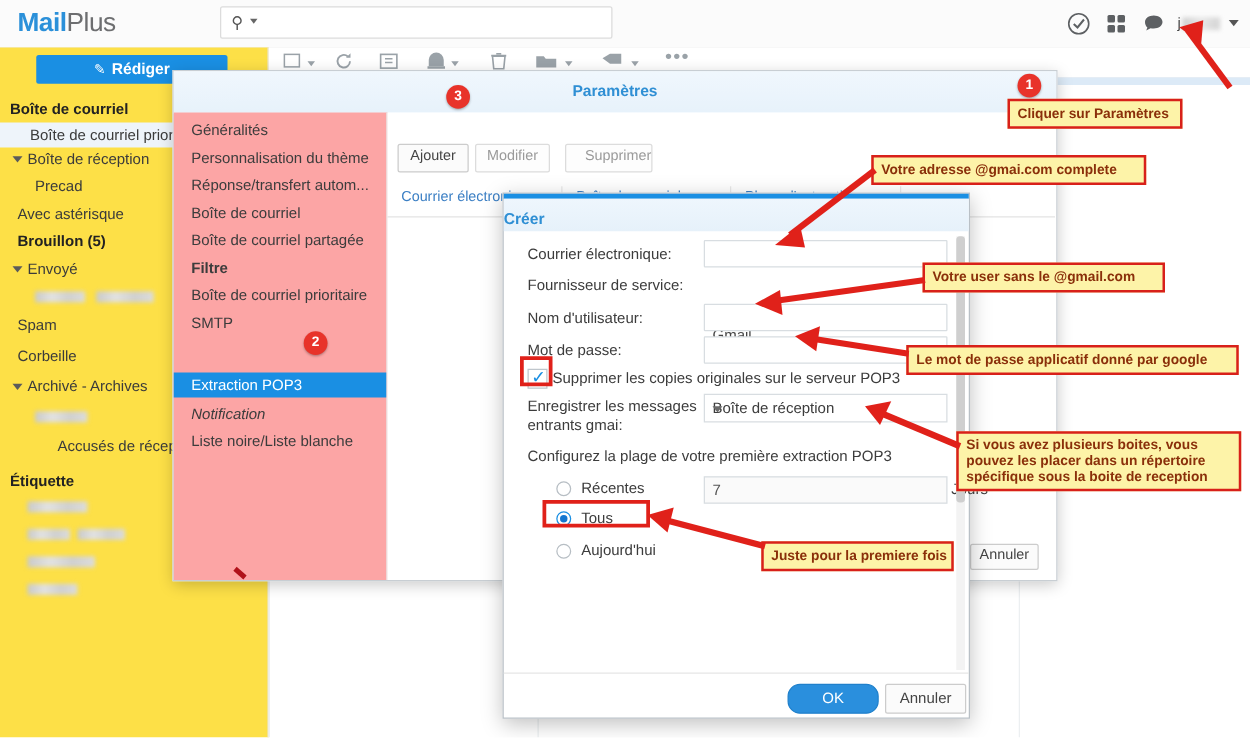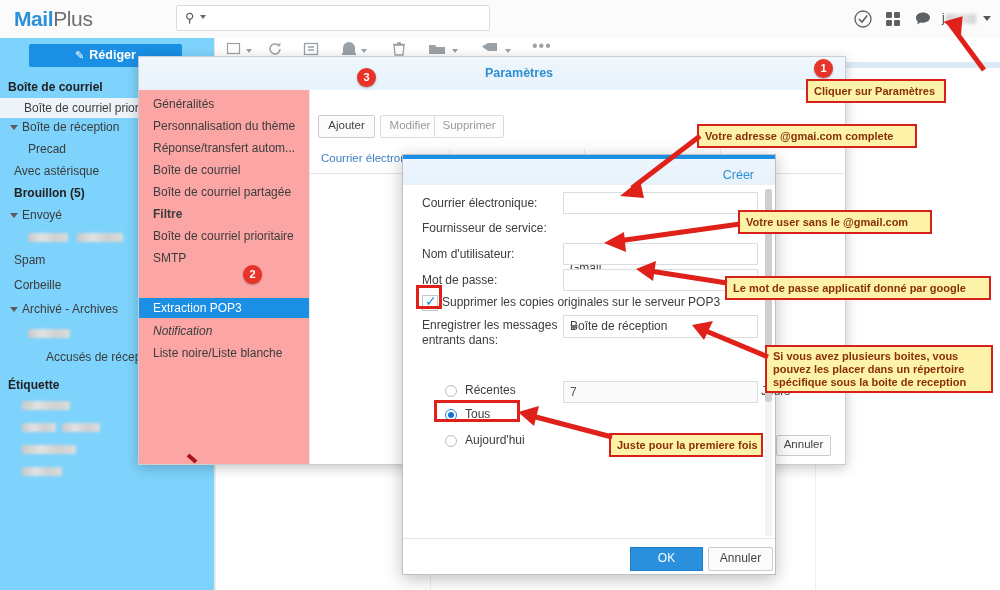--- a/index.html
+++ b/index.html
@@ -19,21 +19,21 @@
   #searchbox .scaret{position:absolute;left:23px;top:9px;width:0;height:0;border-left:3px solid transparent;border-right:3px solid transparent;border-top:4px solid #666;}
   .tbicon{position:absolute;top:9px;width:20px;height:20px;color:#5d6063;}
   #ti-check{left:853px;}
   #ti-apps{left:883px;}
   #ti-chat{left:913px;}
   #user{position:absolute;left:942px;top:11px;font-size:12px;color:#444;}
   #userblur{display:inline-block;width:30px;height:10px;background:linear-gradient(90deg,#cfcfcf,#e6e6e6,#d4d4d4);filter:blur(1.6px);vertical-align:middle;margin-left:1px;}
   #usercaret{position:absolute;left:983px;top:16px;width:0;height:0;border-left:4px solid transparent;border-right:4px solid transparent;border-top:5px solid #555;}
 
   
-  #sidebar{position:absolute;left:0;top:38px;width:214px;height:552px;background:#7dd3fc;border-right:1px solid #e6e6e6;}
+  #sidebar{position:absolute;left:0;top:38px;width:214px;height:552px;background:#fde047;border-right:1px solid #e6e6e6;}
   #compose{position:absolute;left:29px;top:6px;width:153px;height:23px;background:#1a8fe3;border-radius:2px;color:#fff;font-size:12.5px;font-weight:bold;text-align:center;line-height:23px;}
   #compose .pen{font-size:11px;margin-right:5px;}
   .sb-head{position:absolute;left:8px;font-weight:bold;font-size:12px;color:#222;}
   .sb-item{position:absolute;font-size:12px;color:#3b3b3b;white-space:nowrap;}
   .sb-item.sel{background:#eef4fa;width:206px;left:0;padding-left:24px;box-sizing:border-box;height:20px;line-height:20px;}
   .sb-item.bold{font-weight:bold;color:#222;}
   .tri{display:inline-block;width:0;height:0;border-left:4px solid transparent;border-right:4px solid transparent;border-top:5px solid #5b5b5b;margin-right:4px;vertical-align:middle;}
   .blur{display:inline-block;height:9px;background:linear-gradient(90deg,#c9c9c9,#e2e2e2,#d0d0d0,#dcdcdc);filter:blur(1.7px);border-radius:1px;vertical-align:middle;}
 
   
@@ -44,40 +44,40 @@
   #listpane{position:absolute;left:215px;top:68px;width:785px;height:522px;background:#fff;}
   #listdiv1{position:absolute;left:0px;top:0;width:1px;height:522px;background:#eceff1;}
   #listdiv2{position:absolute;left:215px;top:0;width:1px;height:522px;background:#eceff1;}
   #listdiv3{position:absolute;left:600px;top:0;width:1px;height:522px;background:#eceff1;}
 
   
   #params{position:absolute;left:138px;top:56px;width:706px;height:407px;background:#fff;
           border:1px solid #c8ced3;box-shadow:0 3px 12px rgba(0,0,0,.22);}
   #params-head{position:absolute;left:0;top:0;width:706px;height:33px;
           background:linear-gradient(#f0f7fd,#e7f2fb);border-bottom:1px solid transparent;}
-  #params-title{position:absolute;left:0;top:9px;width:706px;text-align:center;color:#2f8fd4;font-weight:bold;font-size:12.5px;margin-left:27px;}
+  #params-title{position:absolute;left:0;top:9px;width:706px;text-align:center;color:#2f8fd4;font-weight:bold;font-size:12.5px;}
   #params-leftcol{position:absolute;left:0;top:33px;width:170px;height:374px;background:#fca5a5;border-right:1px solid #e8e8e8;}
   .pm-item{position:absolute;left:14px;font-size:12px;color:#3c3c3c;white-space:nowrap;}
   .pm-item.active{left:0;width:170px;padding-left:14px;box-sizing:border-box;height:20px;line-height:20px;background:#1a8fe3;color:#fff;}
   #params-right{position:absolute;left:171px;top:33px;width:534px;height:374px;background:#fff;}
   .pbtn{position:absolute;top:25px;height:21px;background:#fbfbfb;border:1px solid #ccc;border-radius:2px;
         font-size:11.5px;line-height:19px;text-align:center;color:#444;}
   .pbtn.dis{color:#9a9a9a;background:#fdfdfd;border-color:#dcdcdc;}
   #tabsrow{position:absolute;left:0;top:57px;width:534px;height:26px;border-bottom:1px solid #e3e3e3;}
   .ptab{position:absolute;top:5px;font-size:11.5px;color:#3b7fc4;white-space:nowrap;}
   .ptabdiv{position:absolute;top:2px;width:1px;height:22px;background:#e9e9e9;}
   #params-annuler{position:absolute;left:637px;top:378px;width:53px;height:19px;border:1px solid #ccc;background:#fbfbfb;
         border-radius:2px;font-size:11.5px;line-height:17px;text-align:center;color:#444;}
 
   
   #creer{position:absolute;left:402px;top:154px;width:372px;height:419px;background:#fff;
          border:1px solid #b9c0c6;box-shadow:0 4px 16px rgba(0,0,0,.25);}
   #creer-top{position:absolute;left:0;top:0;width:372px;height:4px;background:#1a8fe3;}
   #creer-head{position:absolute;left:0;top:4px;width:372px;height:26px;background:linear-gradient(#eef6fd,#e6f1fa);}
-  #creer-title{position:absolute;left:0;top:9px;width:351px;text-align:right;color:#2f8fd4;font-weight:normal;font-size:12.5px;}
+  #creer-title{position:absolute;left:0;top:9px;width:351px;text-align:left;color:#2f8fd4;font-weight:bold;font-size:12.5px;}
   .flabel{position:absolute;left:19px;font-size:12px;color:#3c3c3c;}
   .finput{position:absolute;left:160px;width:193px;height:20px;background:#fff;border:1px solid #d8dde1;border-radius:1px;}
   .finput.filled{background:#fafafa;margin-top:40px;}
   .finput span{position:absolute;left:6px;top:3px;font-size:12px;color:#444;}
   #cb-row{position:absolute;left:19px;top:140px;}
   #cbbox{position:absolute;left:0;top:0;width:14px;height:14px;border:1px solid #bfc6cc;background:#fff;}
   #cbbox .tick{position:absolute;left:2px;top:-3px;font-size:14px;color:#1a8fe3;font-weight:bold;}
   #cb-label{position:absolute;left:20px;top:0px;font-size:12px;color:#3c3c3c;white-space:nowrap;}
   #savelbl1{position:absolute;left:19px;top:163px;font-size:12px;color:#3c3c3c;}
   #savelbl2{position:absolute;left:19px;top:178px;font-size:12px;color:#3c3c3c;}
@@ -90,21 +90,21 @@
   .rbtn.on{border-color:#1a8fe3;}
   .rbtn.on:after{content:"";position:absolute;left:2px;top:2px;width:6px;height:6px;border-radius:50%;background:#1577d0;}
   .rlabel{position:absolute;left:20px;top:-2px;font-size:12px;color:#3c3c3c;white-space:nowrap;}
   #daysin{position:absolute;left:160px;top:226px;width:193px;height:20px;border:1px solid #d8dde1;background:#fafafa;}
   #daysin span{position:absolute;left:6px;top:3px;font-size:12px;color:#555;}
   #dayslbl{position:absolute;left:358px;top:229px;font-size:12px;color:#3c3c3c;}
   #creer-scroll{position:absolute;left:362px;top:34px;width:7px;height:347px;}
   #creer-scroll .track{position:absolute;left:0;top:0;width:7px;height:347px;background:#f3f3f3;}
   #creer-scroll .thumb{position:absolute;left:0;top:0;width:7px;height:213px;background:#cfcfcf;border-radius:3px;}
   #creer-foot{position:absolute;left:0;top:383px;width:372px;height:36px;border-top:1px solid #e6e6e6;}
-  #ok{position:absolute;left:227px;top:8px;width:71px;height:22px;background:#2a8fdd;border:1px solid #2080cb;border-radius:0;
+  #ok{position:absolute;left:227px;top:8px;width:71px;height:22px;background:#2a8fdd;border:1px solid #2080cb;border-radius:10px;
       color:#fff;font-size:12px;line-height:21px;text-align:center;}
   #cancel{position:absolute;left:305px;top:8px;width:63px;height:22px;background:#fbfbfb;border:1px solid #ccc;border-radius:2px;
       color:#444;font-size:12px;line-height:21px;text-align:center;}
 
   
   .note{position:absolute;background:#fdf3a8;border:2px solid #d8201a;color:#8a2f0a;
         font-weight:bold;font-size:11px;line-height:14px;padding:3px 6px;box-sizing:border-box;white-space:nowrap;}
   .note.multi{white-space:normal;}
   .badge{position:absolute;width:19px;height:19px;border-radius:50%;background:#e8332a;color:#fff;
         font-size:11px;font-weight:bold;text-align:center;line-height:19px;box-shadow:0 1px 2px rgba(0,0,0,.3);}
@@ -237,21 +237,21 @@
     <div class="pm-item" style="top:139px;">Boîte de courriel prioritaire</div>
     <div class="pm-item" style="top:161px;">SMTP</div>
     <div class="pm-item active" style="top:208px;">Extraction POP3</div>
     <div class="pm-item" style="top:234px;font-style:italic;">Notification</div>
     <div class="pm-item" style="top:256px;">Liste noire/Liste blanche</div>
   </div>
 
   <div id="params-right">
     <div class="pbtn" style="left:8px;width:55px;">Ajouter</div>
     <div class="pbtn dis" style="left:70px;width:58px;">Modifier</div>
-    <div class="pbtn dis" style="left:124px;width:68px;">Supprimer</div>
+    <div class="pbtn dis" style="left:142px;width:68px;text-align:right;">Supprimer</div>
 
     <div id="tabsrow">
       <div class="ptab" style="left:11px;">Courrier électronique</div>
       <div class="ptabdiv" style="left:139px;"></div>
       <div class="ptab" style="left:151px;">Boîte de courriel</div>
       <div class="ptabdiv" style="left:274px;"></div>
       <div class="ptab" style="left:286px;">Plage d'extraction</div>
       <div class="ptabdiv" style="left:410px;"></div>
     </div>
   </div>
@@ -286,26 +286,27 @@
     </div>
 
   <div id="cb-row">
     <div id="cbbox">
         <span class="tick">✓</span>
       </div>
     <div id="cb-label">Supprimer les copies originales sur le serveur POP3</div>
   </div>
 
   <div id="savelbl1">Enregistrer les messages</div>
-  <div id="savelbl2">entrants dans:</div>
+  <div id="savelbl2">entrants gmai:</div>
   <div id="savesel">
     <span>Boîte de réception</span>
     <span class="car"></span>
   </div>
 
+  <div id="rangelbl">Configurez la plage de votre première extraction POP3</div>
 
   <div class="radio-row" style="top:230px;">
     <span class="rbtn"></span>
     <span class="rlabel">Récentes</span>
   </div>
   <div id="daysin">
       <span>7</span>
     </div>
   <div id="dayslbl">Jours</div>
 

